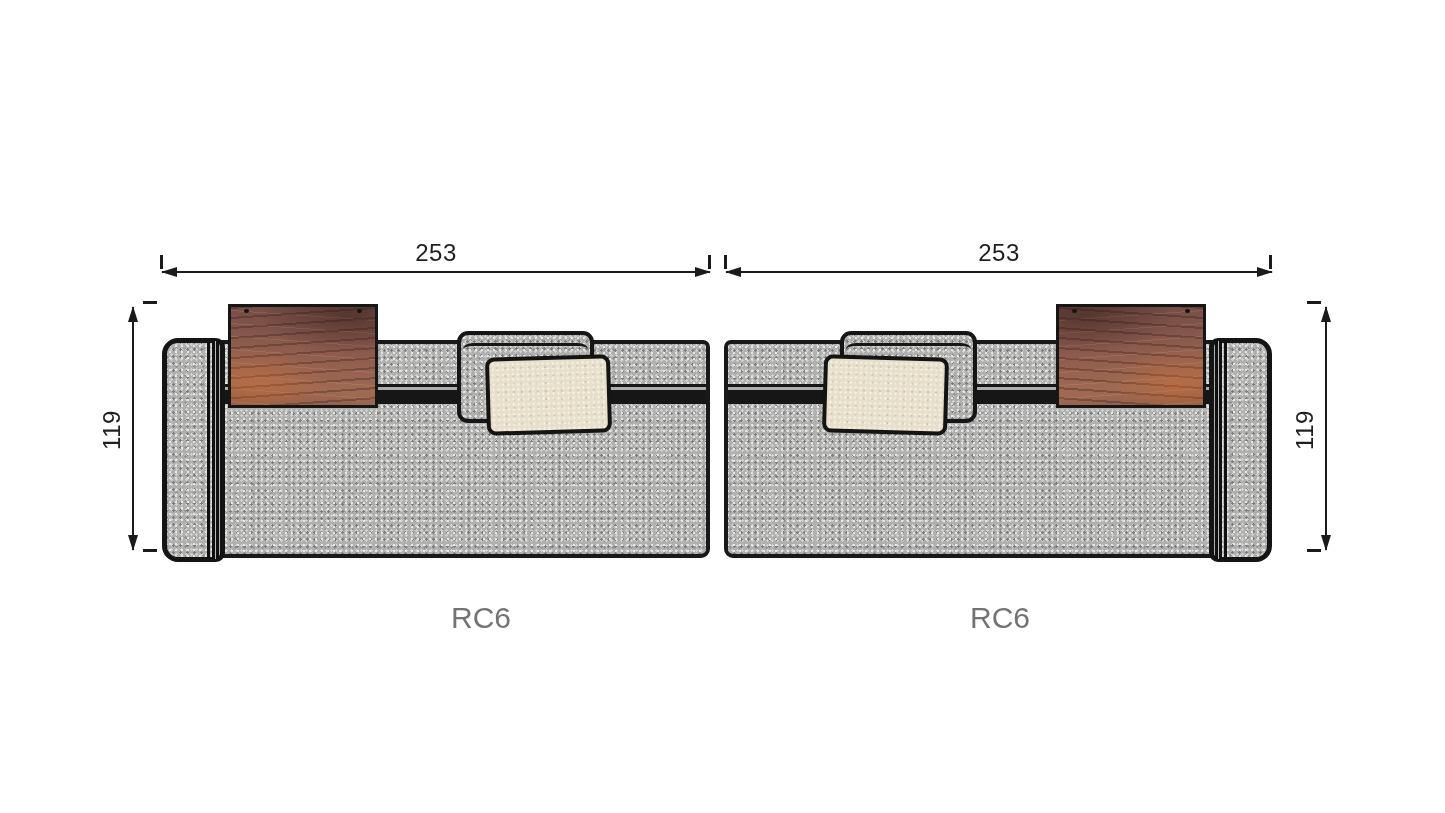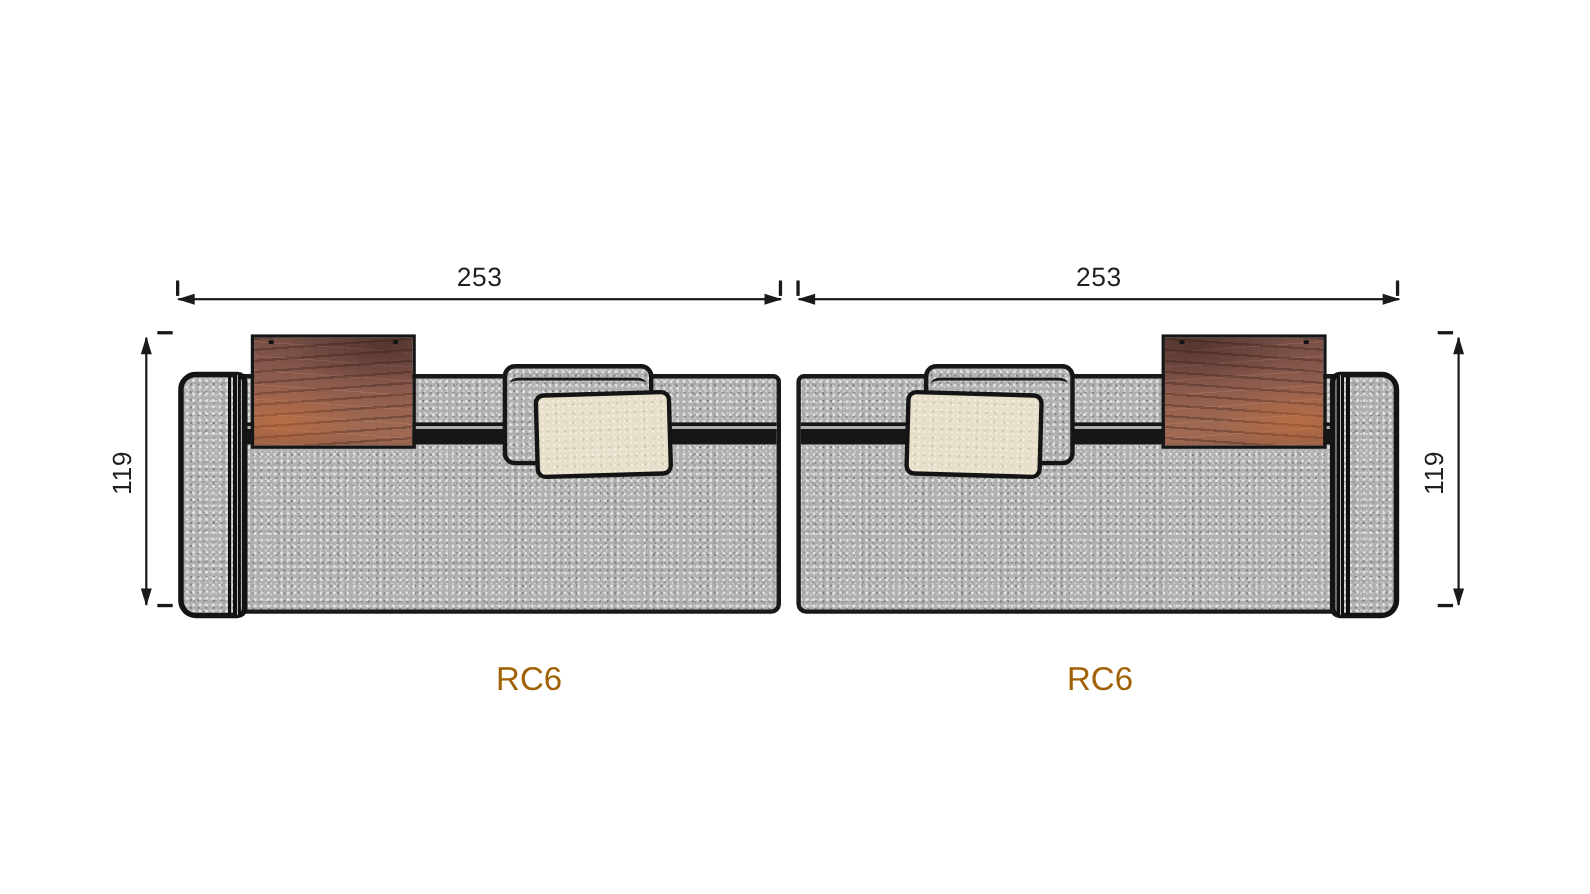--- a/index.html
+++ b/index.html
@@ -12,21 +12,21 @@
   .dimline-v{position:absolute;width:2px;background:#1a1a1a;}
   .arr{position:absolute;width:0;height:0;}
   .arr-w{left:-1px;top:-4px;border-top:5px solid transparent;border-bottom:5px solid transparent;border-right:16px solid #1a1a1a;}
   .arr-e{right:-1px;top:-4px;border-top:5px solid transparent;border-bottom:5px solid transparent;border-left:16px solid #1a1a1a;}
   .arr-n{top:-1px;left:-4px;border-left:5px solid transparent;border-right:5px solid transparent;border-bottom:16px solid #1a1a1a;}
   .arr-s{bottom:-1px;left:-4px;border-left:5px solid transparent;border-right:5px solid transparent;border-top:16px solid #1a1a1a;}
   .tick-v{position:absolute;width:3px;height:14px;background:#1a1a1a;}
   .tick-h{position:absolute;width:14px;height:3px;background:#1a1a1a;}
   .dimlabel{position:absolute;font-size:24px;line-height:26px;text-align:center;color:#1f1f1f;letter-spacing:.5px;}
   .rot{transform:rotate(-90deg);transform-origin:50% 50%;}
-  .modlabel{position:absolute;font-size:30px;line-height:32px;text-align:center;color:#a16207;}
+  .modlabel{position:absolute;font-size:30px;line-height:32px;text-align:center;color:#737373;}
   
   .graphic{position:absolute;width:548px;height:258px;}
   .flip{transform:scaleX(-1);}
   .fabric{
     background-color:#b0b0ae;
     background-image:
       radial-gradient(circle,#e6e6e4 0 1.1px,rgba(0,0,0,0) 1.4px),
       radial-gradient(circle,#7c7c7e 0 1px,rgba(0,0,0,0) 1.3px),
       radial-gradient(circle,#d2d2d0 0 1px,rgba(0,0,0,0) 1.3px),
       radial-gradient(circle,#939391 0 1.1px,rgba(0,0,0,0) 1.4px);

